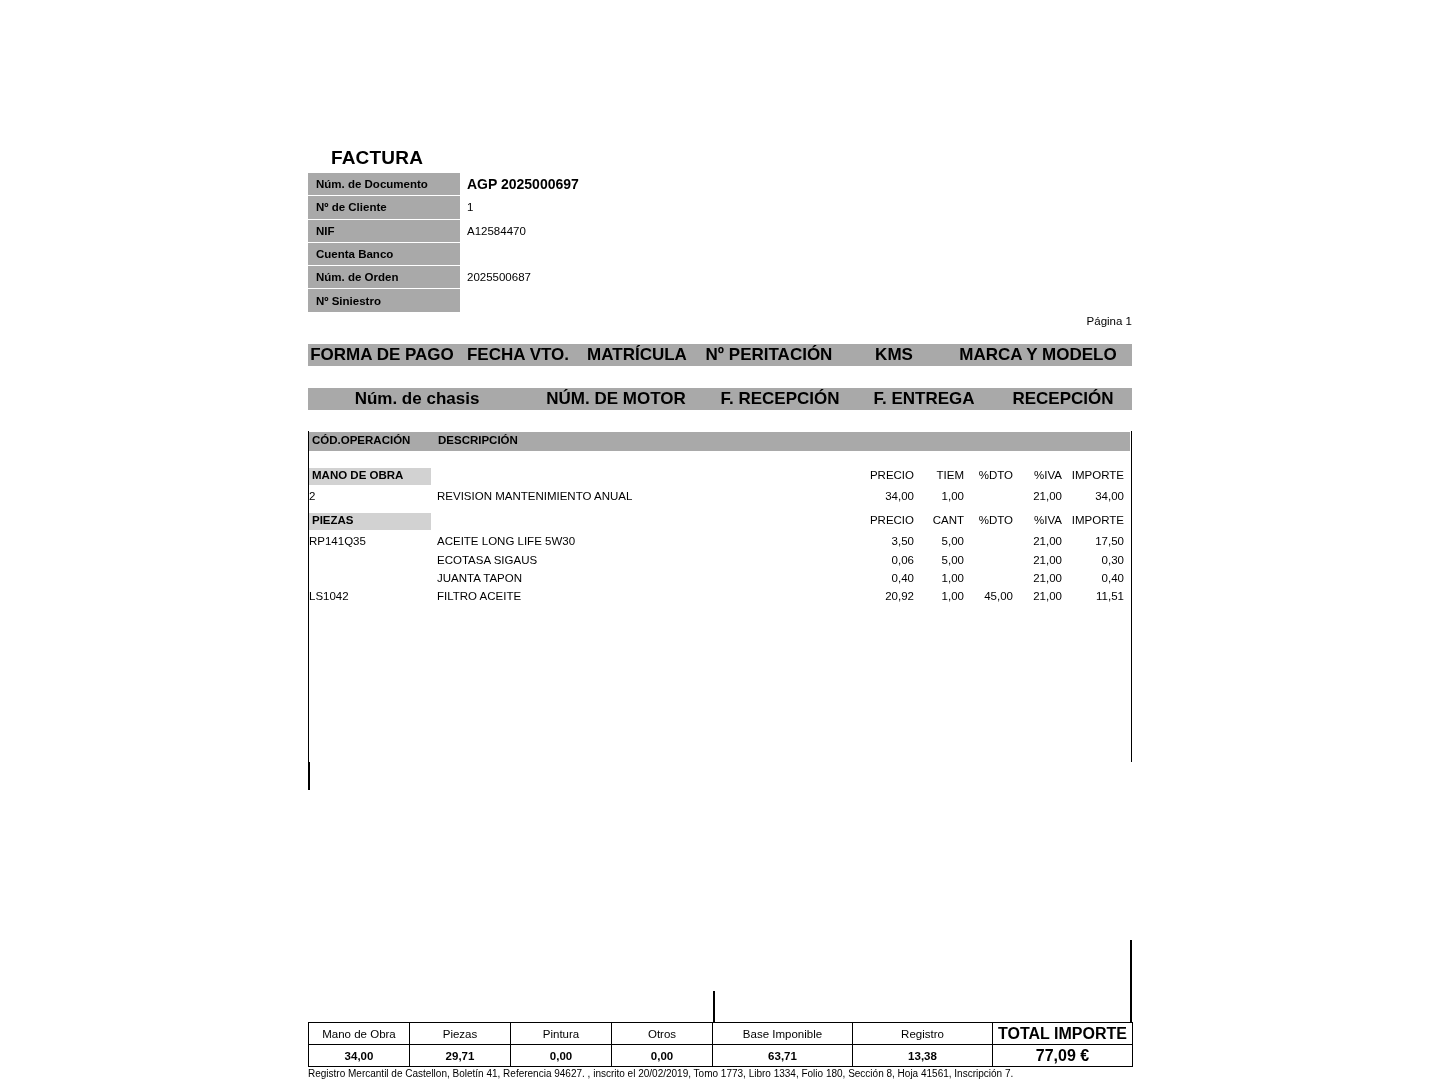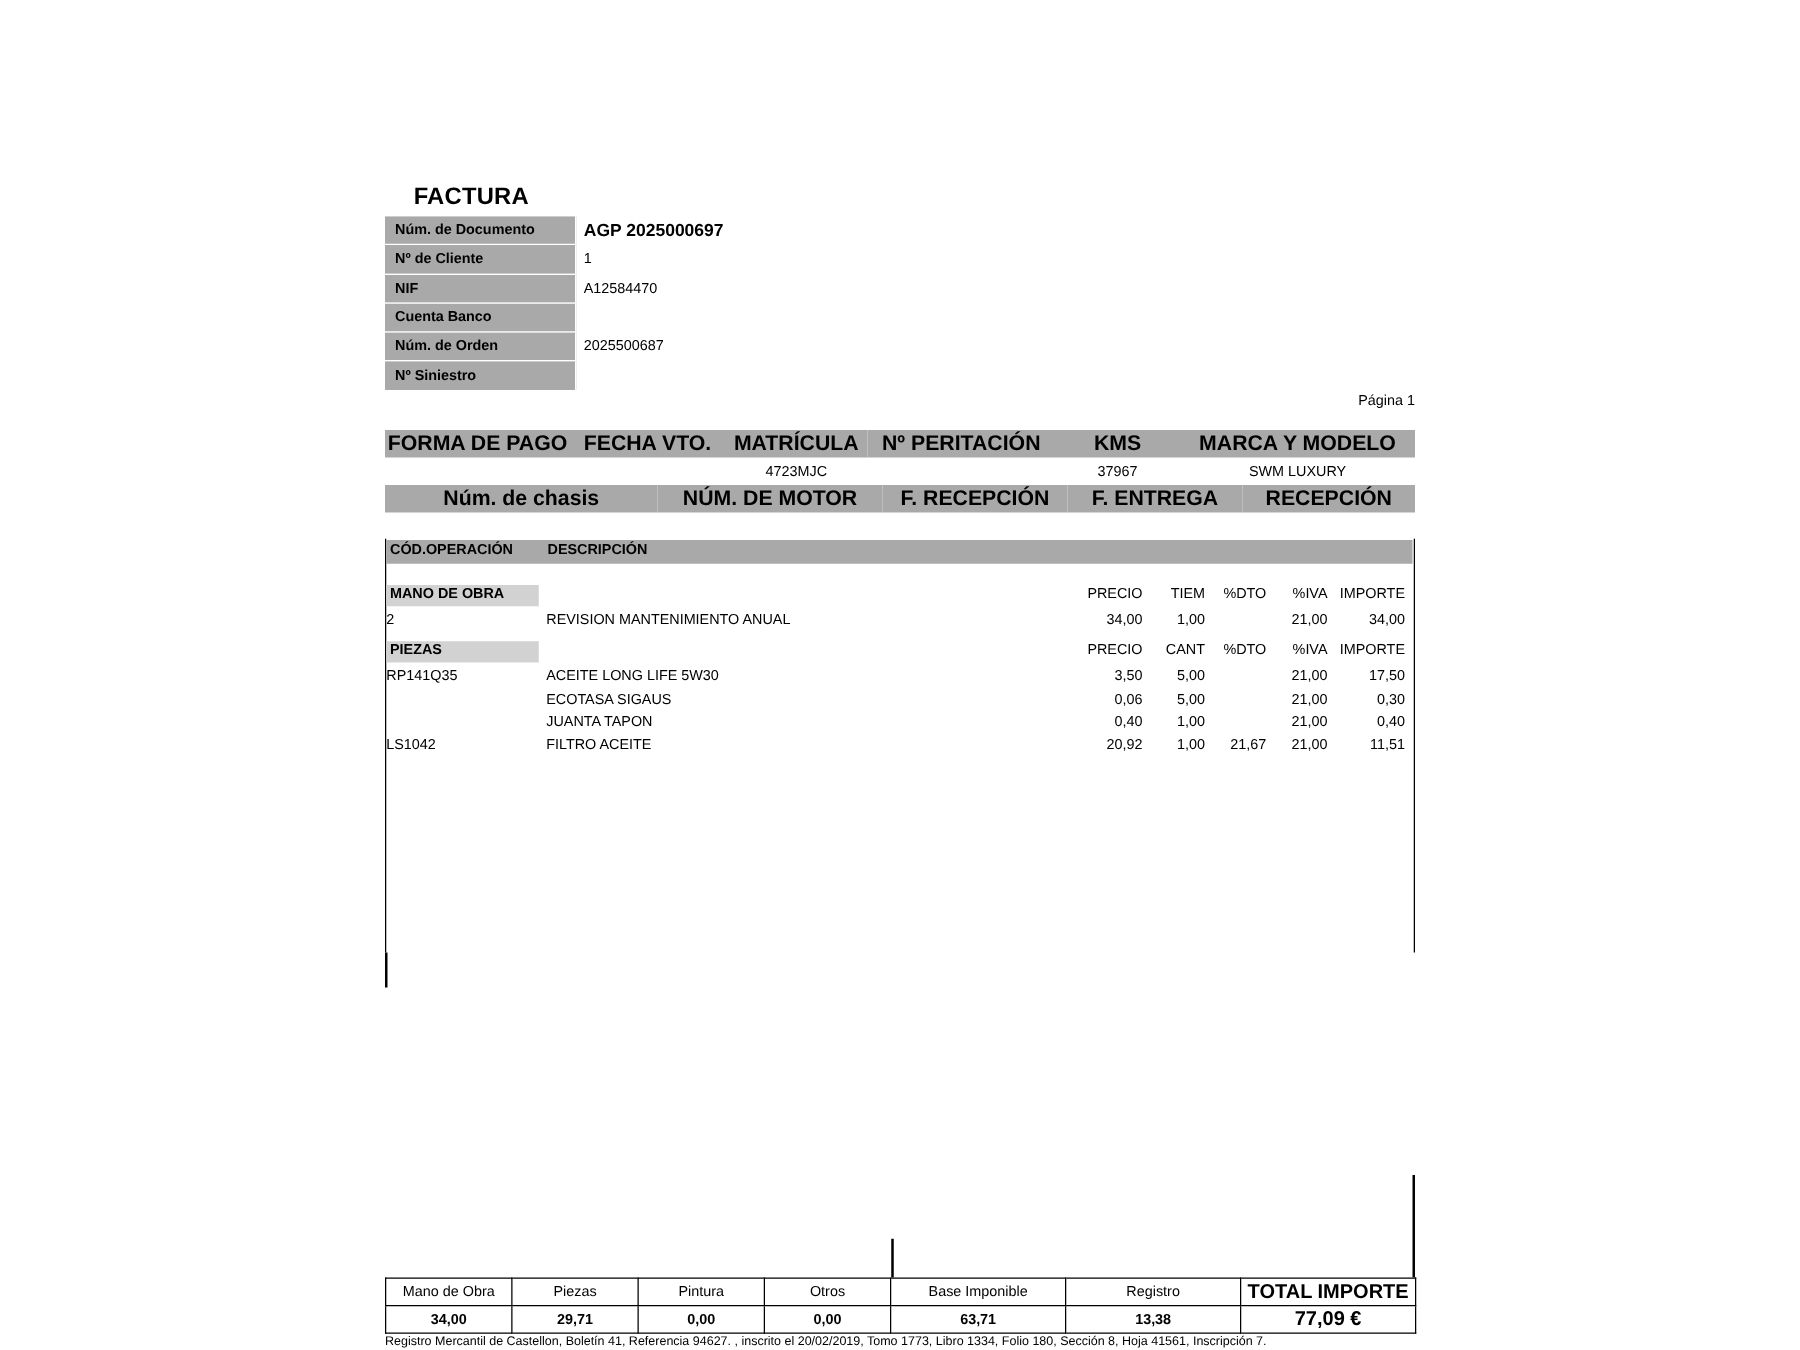--- a/index.html
+++ b/index.html
@@ -287,28 +287,20 @@
     </colgroup>
     <tbody>
       <tr class="hdr">
         <td>FORMA DE PAGO</td>
         <td>FECHA VTO.</td>
         <td>MATRÍCULA</td>
         <td>Nº PERITACIÓN</td>
         <td>KMS</td>
         <td>MARCA Y MODELO</td>
       </tr>
-      <tr class="vals">
-        <td></td>
-        <td></td>
-        <td>4723MJC</td>
-        <td></td>
-        <td>37967</td>
-        <td>SWM LUXURY</td>
-      </tr>
     </tbody>
   </table>
 
   <table class="veh" id="veh2">
     <colgroup>
       <col style="width:218px">
         <col style="width:180px">
         <col style="width:148px">
       <col style="width:140px">
         <col style="width:138px">
@@ -388,21 +380,21 @@
     <span class="cQTY">1,00</span>
     <span class="cDTO"></span>
     <span class="cIVA">21,00</span>
     <span class="cIMPORTE">0,40</span>
   </div>
   <div class="itemrow" style="top:589px;">
     <span class="code">LS1042</span>
     <span class="desc">FILTRO ACEITE</span>
     <span class="cPRECIO">20,92</span>
     <span class="cQTY">1,00</span>
-    <span class="cDTO">21,67</span>
+    <span class="cDTO">45,00</span>
     <span class="cIVA">21,00</span>
     <span class="cIMPORTE">11,51</span>
   </div>
 
   <div class="totals-stub"></div>
   <div class="totals-rightedge"></div>
 
   <table class="totals">
     <colgroup>
       <col style="width:101px">

